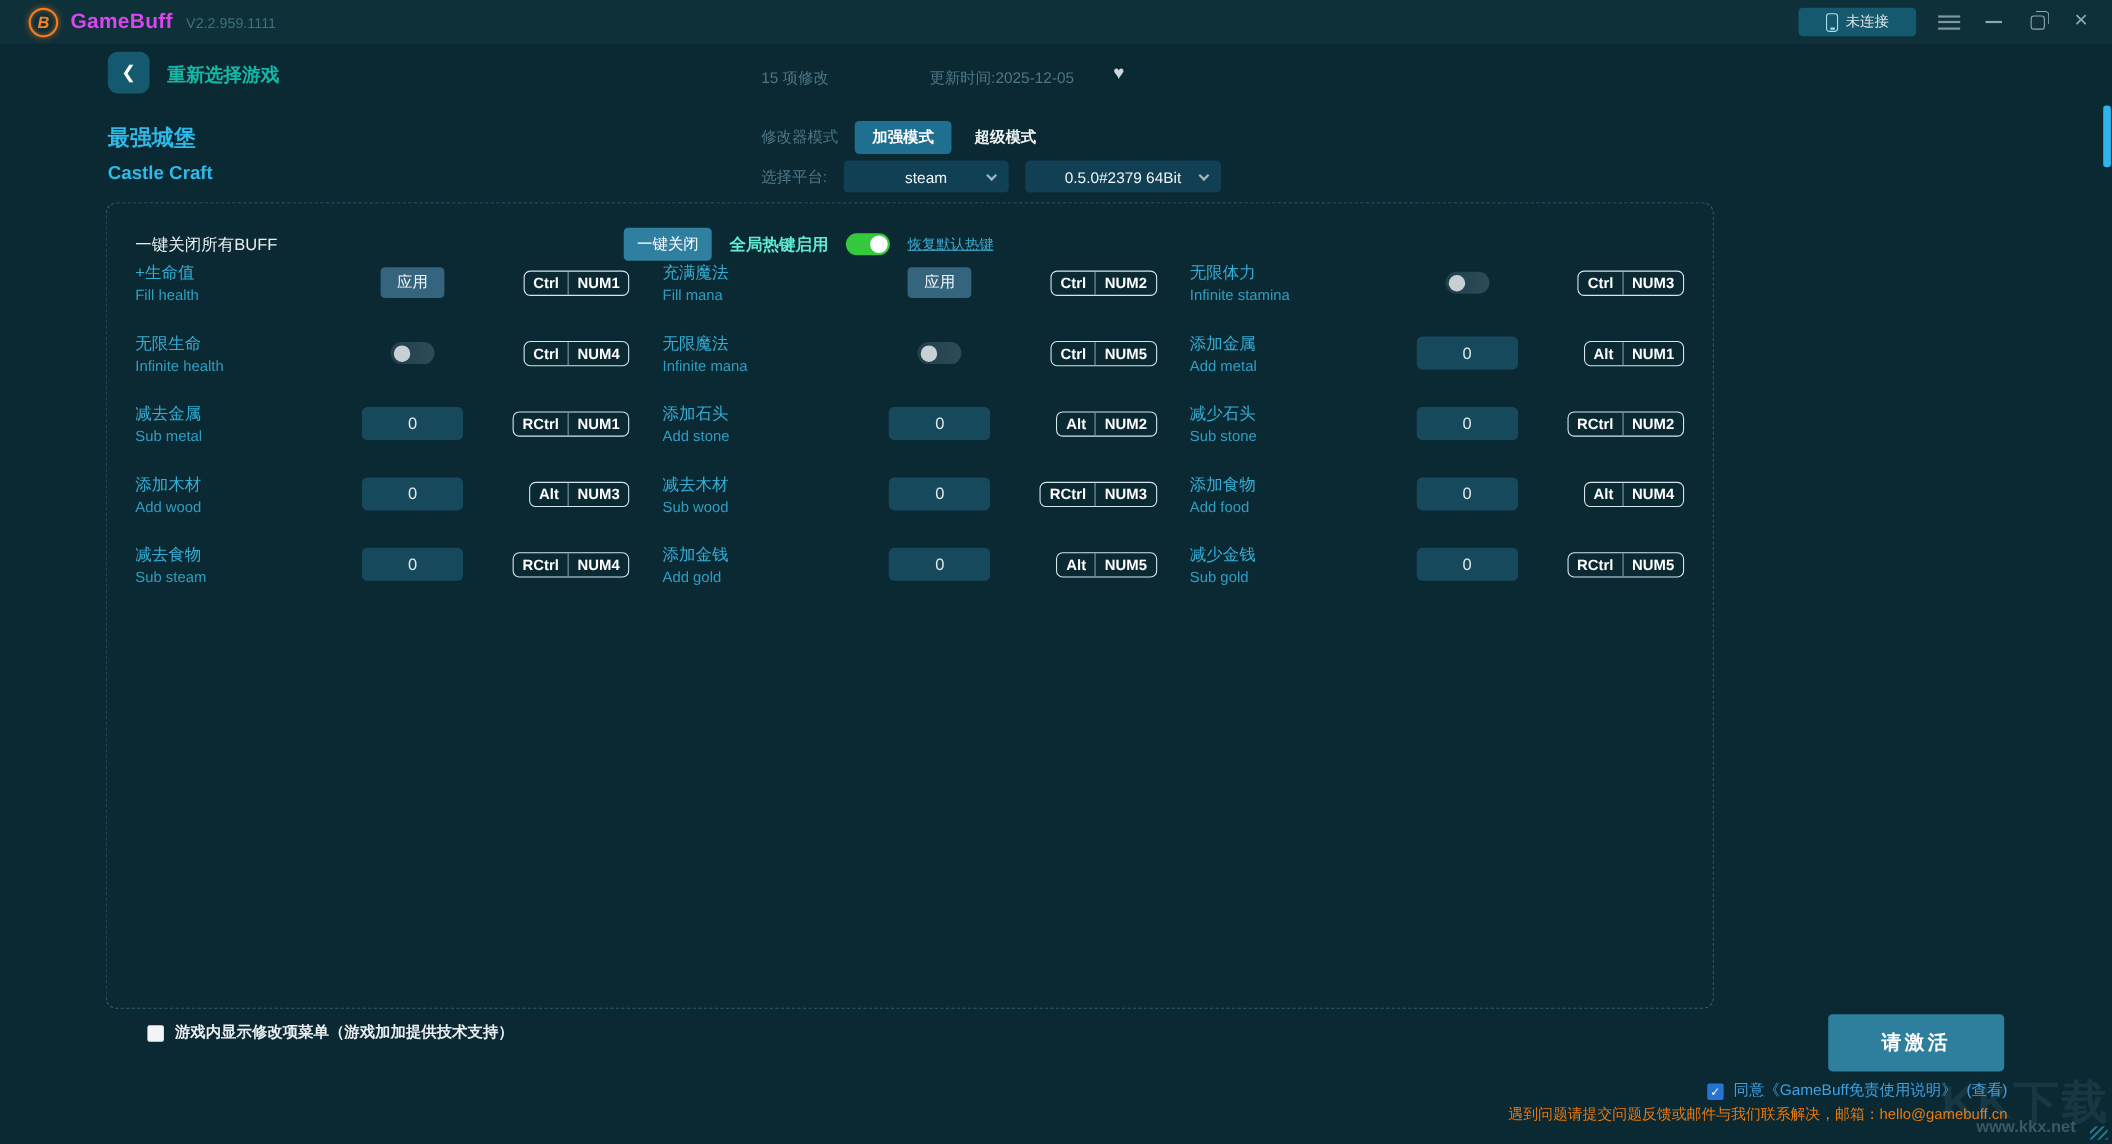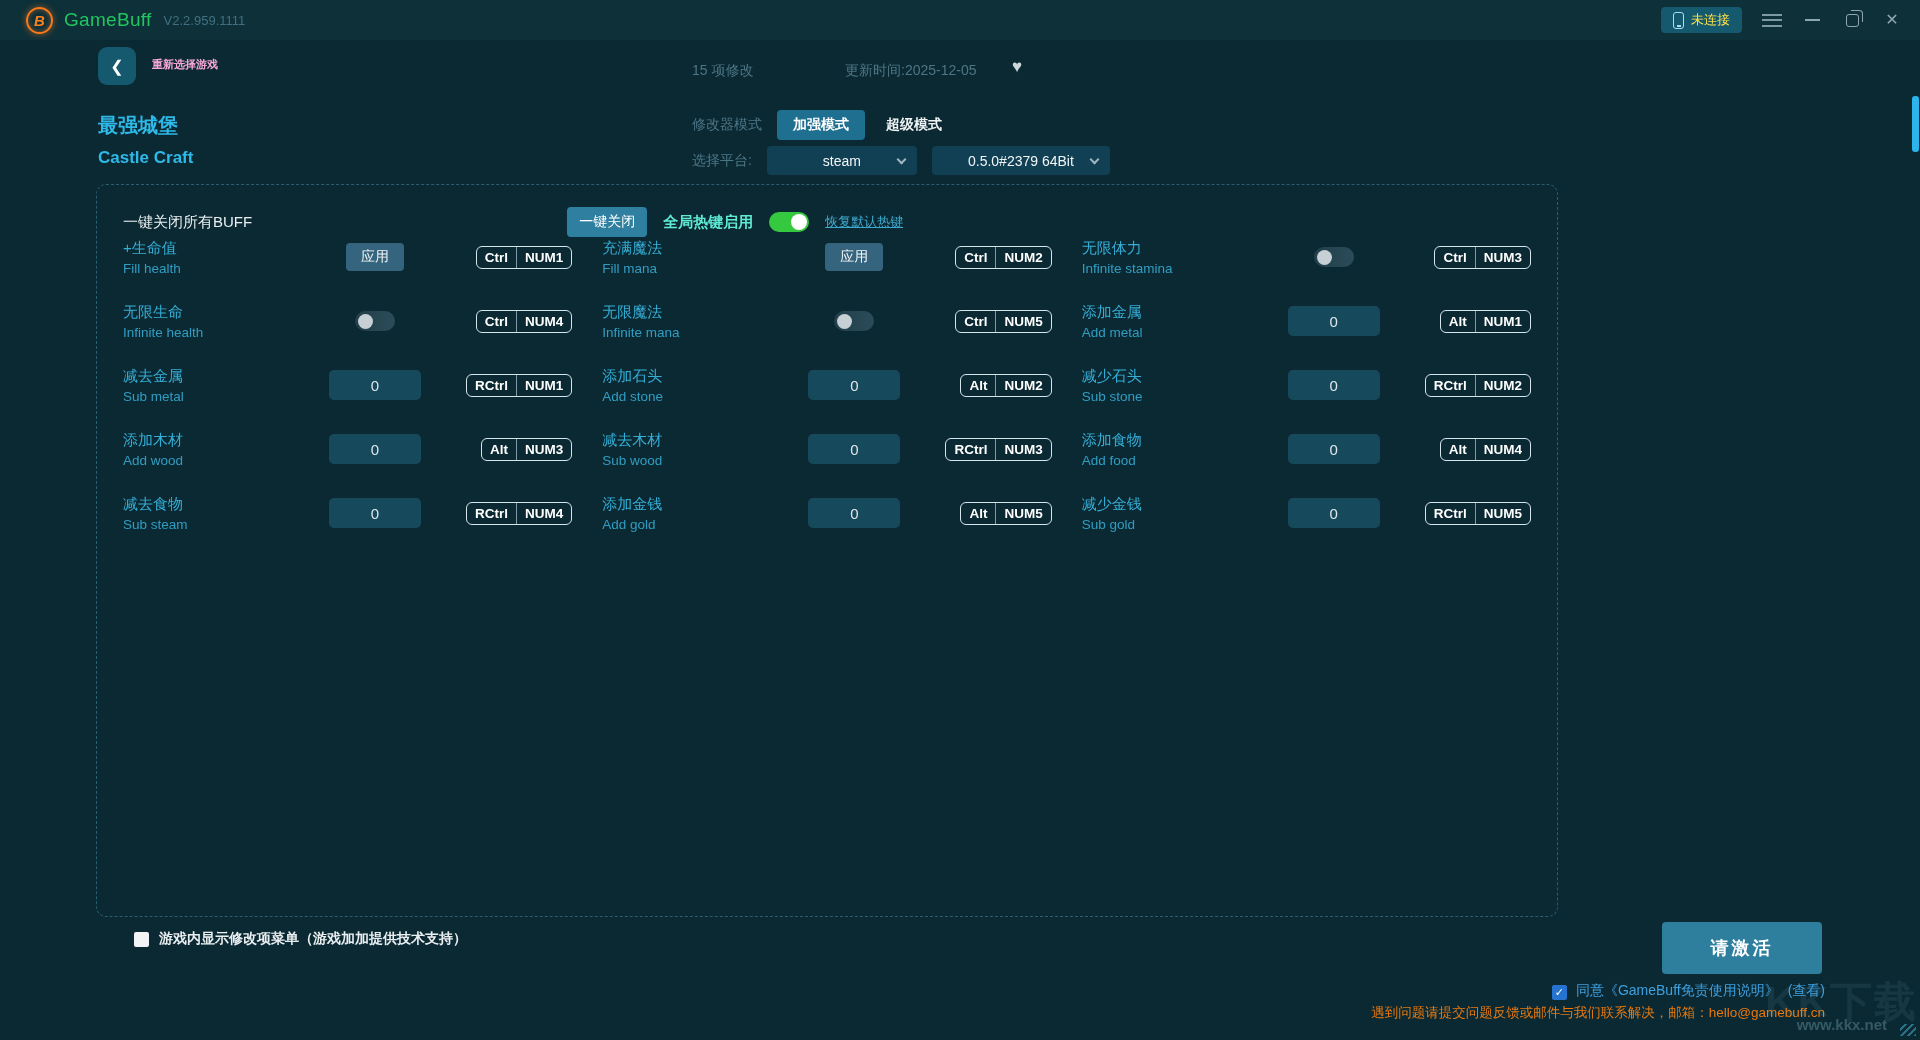--- a/index.html
+++ b/index.html
@@ -8,25 +8,25 @@
     font-family:"Liberation Sans","DejaVu Sans",sans-serif;
     background:#0b2933; color:#e8eef0; position:relative;
   }
 
   
   .topbar { position:absolute; left:0; top:0; width:1920px; height:40px;
     background:#0d3039; display:flex; align-items:center; padding:0 18px 0 26px; }
   .logo { width:27px; height:27px; border-radius:50%; border:2px solid #f97a1b;
     color:#f9821f; font-weight:bold; font-size:15px; display:flex; align-items:center; justify-content:center;
     box-shadow:0 0 7px rgba(249,122,27,.55), inset 0 0 5px rgba(249,122,27,.5); font-style:italic; }
-  .appname { margin-left:11px; font-size:19px; font-weight:normal; color:#22c55e; letter-spacing:.3px; }
+  .appname { margin-left:11px; font-size:19px; font-weight:bold; color:#d946ef; letter-spacing:.3px; }
   .appver { margin-left:12px; font-size:13px; color:#40707f; }
   .top-right { margin-left:auto; display:flex; align-items:center; gap:20px; }
-  .conn-btn { display:flex; align-items:center; gap:7px; background:#14596e; color:#fde047;
-    font-size:13px; padding:4px 12px; border-radius:4px; border:none; cursor:pointer; }
+  .conn-btn { display:flex; align-items:center; gap:7px; background:#14596e; color:#e5e5e5;
+    font-size:13px; padding:4px 25px; border-radius:4px; border:none; cursor:pointer; }
   .phone { width:11px; height:17px; border:1.5px solid #a9e0f1; border-radius:3px; position:relative; }
   .phone::after { content:""; position:absolute; left:50%; bottom:1px; transform:translateX(-50%);
     width:4px; height:1.5px; background:#a9e0f1; }
   .burger { width:20px; height:13px; border-top:2px solid #7f99a3; border-bottom:2px solid #7f99a3; position:relative; }
   .burger::after { content:""; position:absolute; left:0; top:3.5px; width:100%; height:2px; background:#7f99a3; }
   .winbtn { color:#8ea6ae; font-size:16px; line-height:1; display:flex; align-items:center; justify-content:center; width:20px; height:20px; }
   .min-glyph { width:15px; height:2px; background:#8ea6ae; }
   .restore-glyph { width:13px; height:13px; border:1.8px solid #8ea6ae; border-radius:3px; position:relative; }
   .restore-glyph::before { content:""; position:absolute; right:-5px; top:-5px; width:11px; height:11px;
     border-top:1.8px solid #8ea6ae; border-right:1.8px solid #8ea6ae; border-radius:0 4px 0 0; }
@@ -34,21 +34,21 @@
   
   .top-artifact { position:absolute; left:836px; top:0; height:7px; display:flex; gap:6px; }
   .top-artifact i { display:block; height:7px; background:#000; }
   .top-artifact i.blue { border-bottom:3px solid #2f7bf0; background:#0a0f14; }
   .scroll-thumb { position:absolute; right:1px; top:96px; width:7px; height:56px; background:#2db4ea; border-radius:3px; }
 
   
   .back-btn { position:absolute; left:98px; top:47px; width:38px; height:38px; background:#15596f;
     border:none; border-radius:9px; color:#fff; font-size:16px; cursor:pointer;
     display:flex; align-items:center; justify-content:center; }
-  .reselect { position:absolute; left:152px; top:57px; font-size:11px; font-weight:bold; color:#f9a8d4; }
+  .reselect { position:absolute; left:152px; top:57px; font-size:17px; font-weight:bold; color:#14b8a6; }
   .mods-count { position:absolute; left:692px; top:62px; font-size:14px; color:#4c7686; }
   .update-time { position:absolute; left:845px; top:62px; font-size:14px; color:#4c7686; }
   .fav-heart { position:absolute; left:1012px; top:57px; font-size:17px; color:#ced8db; cursor:pointer; }
 
   .game-cn { position:absolute; left:98px; top:112px; font-size:20px; font-weight:bold; color:#2fb9e8; }
   .game-en { position:absolute; left:98px; top:148px; font-size:17px; font-weight:bold; color:#2fb9e8; }
 
   .mode-row { position:absolute; left:692px; top:110px; display:flex; align-items:center; gap:15px; }
   .mode-label { font-size:14px; color:#4c7686;text-align:center; }
   .mode-btn { font-size:14px; font-weight:bold; color:#fff; background:#1e6f90; border:none;

